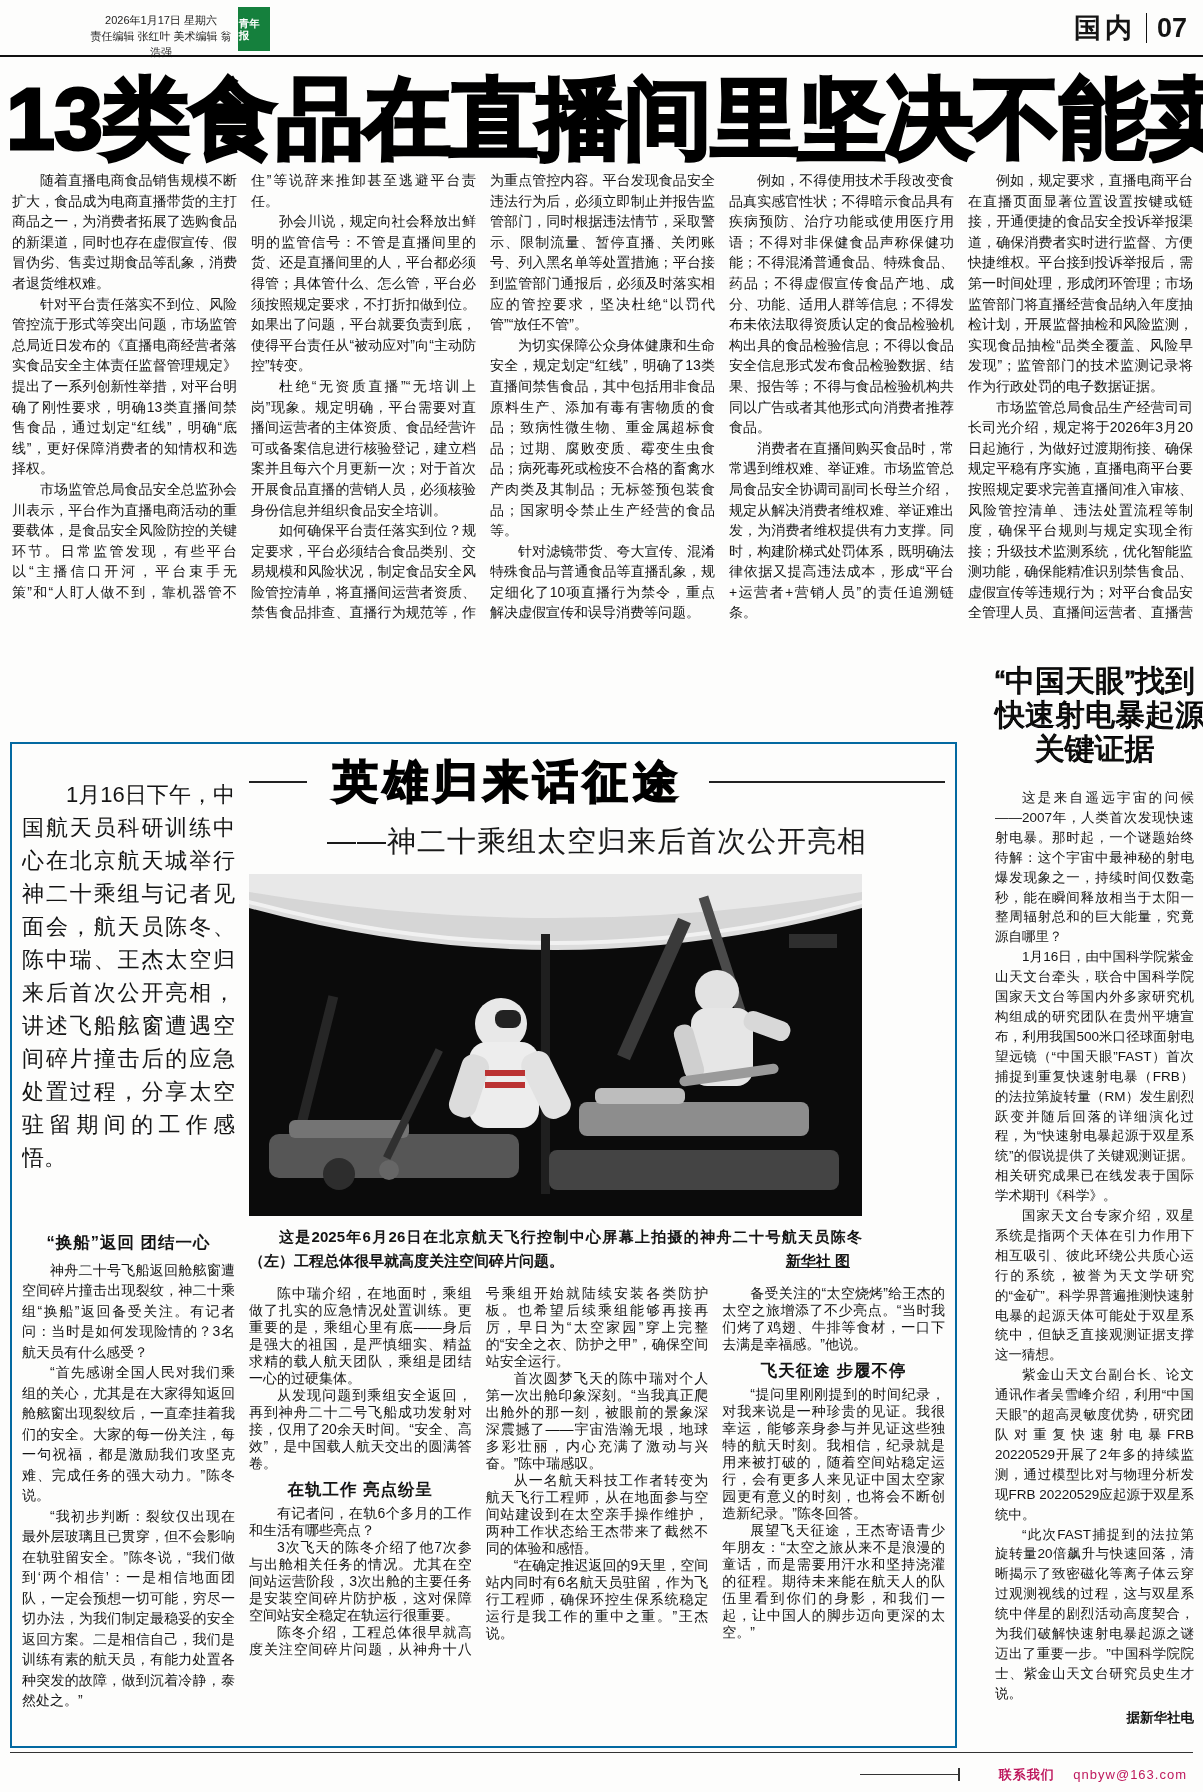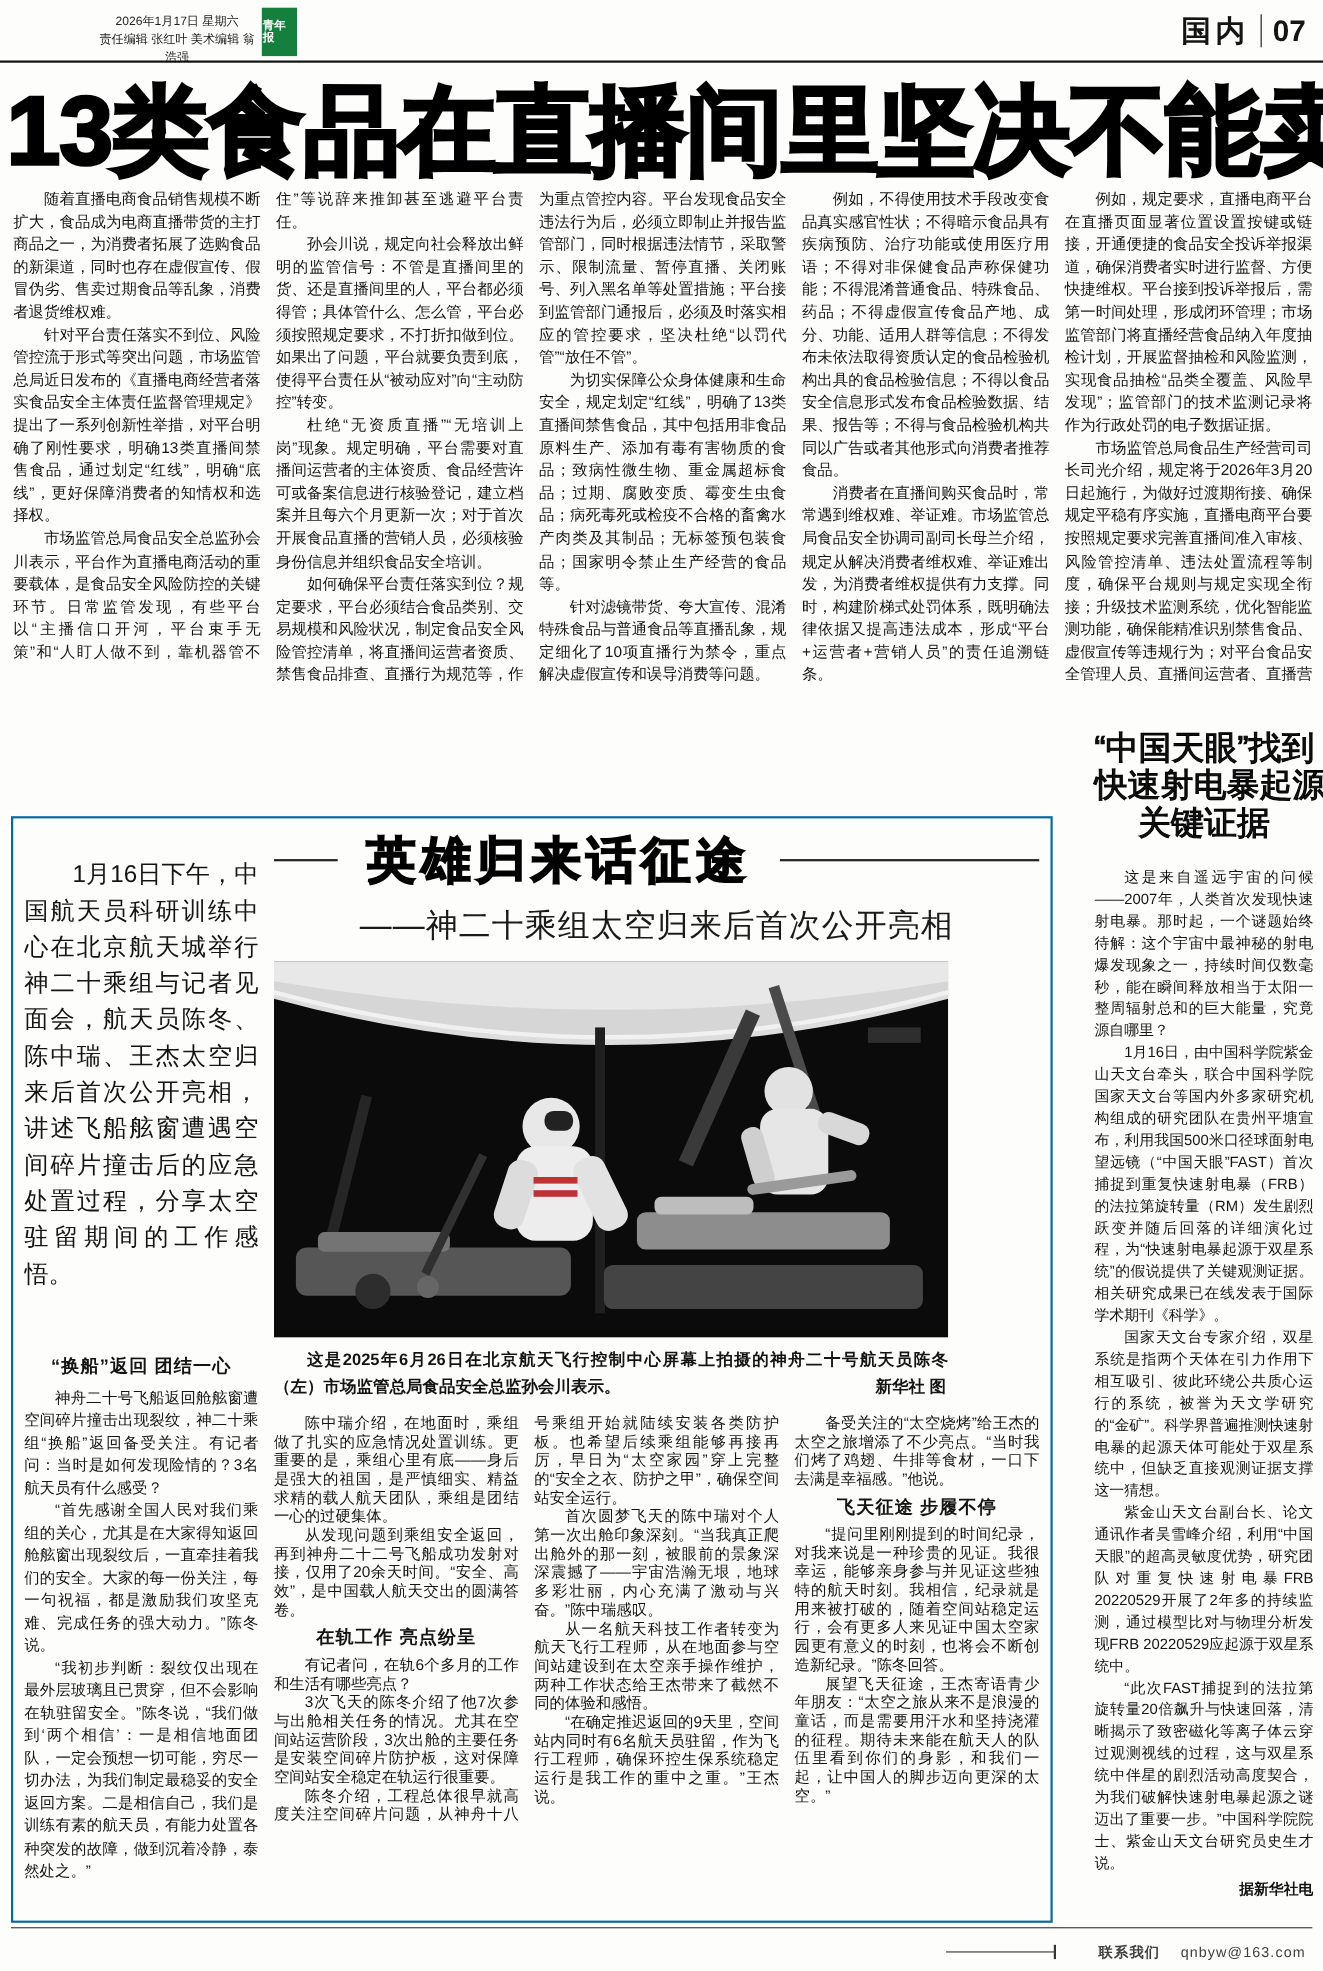--- a/index.html
+++ b/index.html
@@ -44,39 +44,39 @@
   .f-headrow { display:flex; align-items:center; margin-top:-4px; }
   .f-headrow::before { content:""; width:58px; height:2px; background:#222; margin-right:26px; }
   .f-headrow::after { content:""; flex:1; height:2px; background:#222; margin-left:26px; }
   .f-headline { font-size:45px; font-weight:900; letter-spacing:5px; color:#000;
     -webkit-text-stroke:1.6px #000; white-space:nowrap; }
   .f-subheadline { margin-top:10px; text-align:center; font-size:29px; letter-spacing:1px;
     font-weight:400; color:#1a1a1a; }
   .f-photo { margin-top:12px; width:613px; height:342px; display:block; }
   .f-caption { position:relative; width:613px; margin-top:9px; font-size:15px; font-weight:bold;
     line-height:24px; text-align:justify; text-indent:2em; }
-  .f-credit { position:absolute; right:2px; bottom:0; font-weight:bold; background:#fdfdfc; padding-left:10px; }
+  .f-credit { position:absolute; right:12px; bottom:0; font-weight:bold; background:#fdfdfc; padding-left:10px;text-decoration:underline; }
   .f-body { margin-top:12px; width:100%; height:480px; overflow:hidden;
     column-count:3; column-gap:14px; font-size:14px; line-height:17px; }
   .b-subhead, .f-subhead { font-weight:bold; font-size:16.5px; text-align:center;
     text-indent:0; margin:9px 0 7px; letter-spacing:1px; break-inside:avoid; }
 
   
   .side { position:absolute; left:995px; top:636px; width:199px; }
   .side-headline { font-size:30px; line-height:34px; font-weight:400; text-align:center;
     -webkit-text-stroke:1px #000; white-space:nowrap;margin-top:28px; }
   .side-body { margin-top:22px; height:938px; overflow:hidden;
     font-size:13.5px; line-height:19.9px; text-align:justify; }
 
   
   .foot-rule { position:absolute; left:10px; right:10px; top:1752px; height:1px; background:#333; }
   .foot-tick { position:absolute; left:860px; top:1774px; width:100px; height:1px; background:#333; }
   .foot-tick::after { content:""; position:absolute; right:0; top:-6px; width:2px; height:13px; background:#333; }
   .foot-contact { position:absolute; right:16px; top:1766px; font-size:13px; font-weight:bold;
-    color:#404040; letter-spacing:1px; }
+    color:#be185d; letter-spacing:1px; }
   .foot-contact .email { margin-left:14px; font-weight:normal; }
 </style>
 </head>
 <body>
 
 <div id="page">
 
   <div class="hdr-meta">
     <div>2026年1月17日 星期六</div>
     <div>责任编辑 张红叶 美术编辑 翁浩强</div>
@@ -158,21 +158,21 @@
         <rect x="20" y="260" width="250" height="44" rx="10" fill="#565656"></rect>
         <rect x="40" y="246" width="120" height="18" rx="6" fill="#747474"></rect>
         <rect x="300" y="276" width="290" height="40" rx="8" fill="#444"></rect>
         <circle cx="90" cy="300" r="16" fill="#2d2d2d"></circle>
         <circle cx="140" cy="296" r="10" fill="#666"></circle>
         <rect x="430" y="196" width="100" height="10" rx="5" fill="#9a9a9a" transform="rotate(-8 480 201)"></rect>
         <rect x="160" y="170" width="8" height="120" fill="#303030" transform="rotate(26 164 230)"></rect>
       </svg>
 
       <div class="f-caption">
-        <span>这是2025年6月26日在北京航天飞行控制中心屏幕上拍摄的神舟二十号航天员陈冬（左）市场监管总局食品安全总监孙会川表示。</span>
+        <span>这是2025年6月26日在北京航天飞行控制中心屏幕上拍摄的神舟二十号航天员陈冬（左）工程总体很早就高度关注空间碎片问题。</span>
         <span class="f-credit">新华社 图</span>
       </div>
 
       <div class="f-body">
         <div>
             <p class="para b-para">陈中瑞介绍，在地面时，乘组做了扎实的应急情况处置训练。更重要的是，乘组心里有底——身后是强大的祖国，是严慎细实、精益求精的载人航天团队，乘组是团结一心的过硬集体。</p>
             <p class="para b-para">从发现问题到乘组安全返回，再到神舟二十二号飞船成功发射对接，仅用了20余天时间。“安全、高效”，是中国载人航天交出的圆满答卷。</p>
             <p class="para b-subhead">在轨工作 亮点纷呈</p>
             <p class="para b-para">有记者问，在轨6个多月的工作和生活有哪些亮点？</p>
             <p class="para b-para">3次飞天的陈冬介绍了他7次参与出舱相关任务的情况。尤其在空间站运营阶段，3次出舱的主要任务是安装空间碎片防护板，这对保障空间站安全稳定在轨运行很重要。</p>

